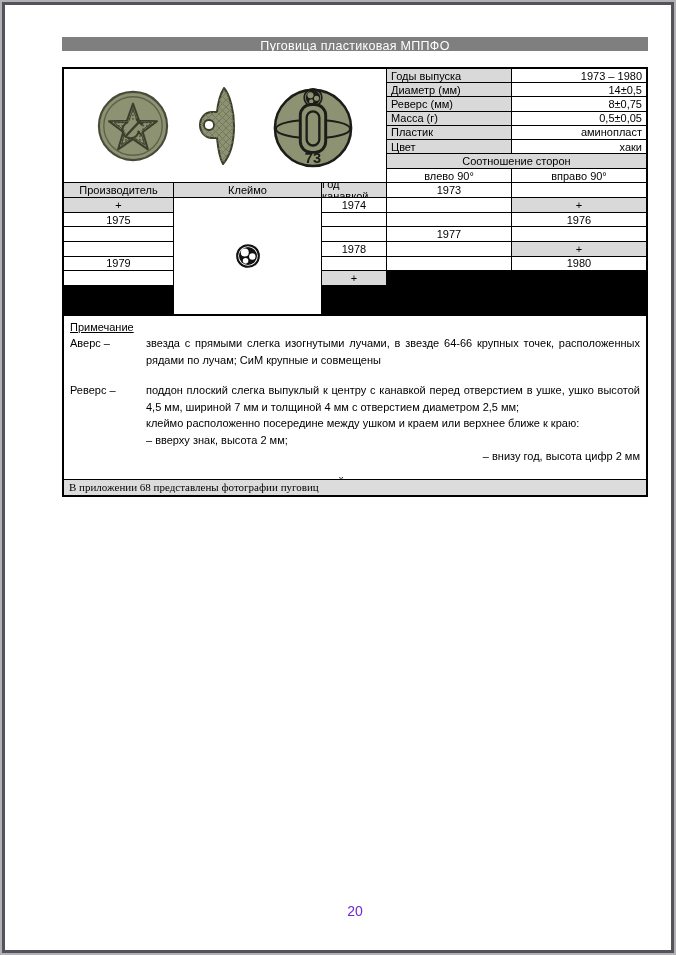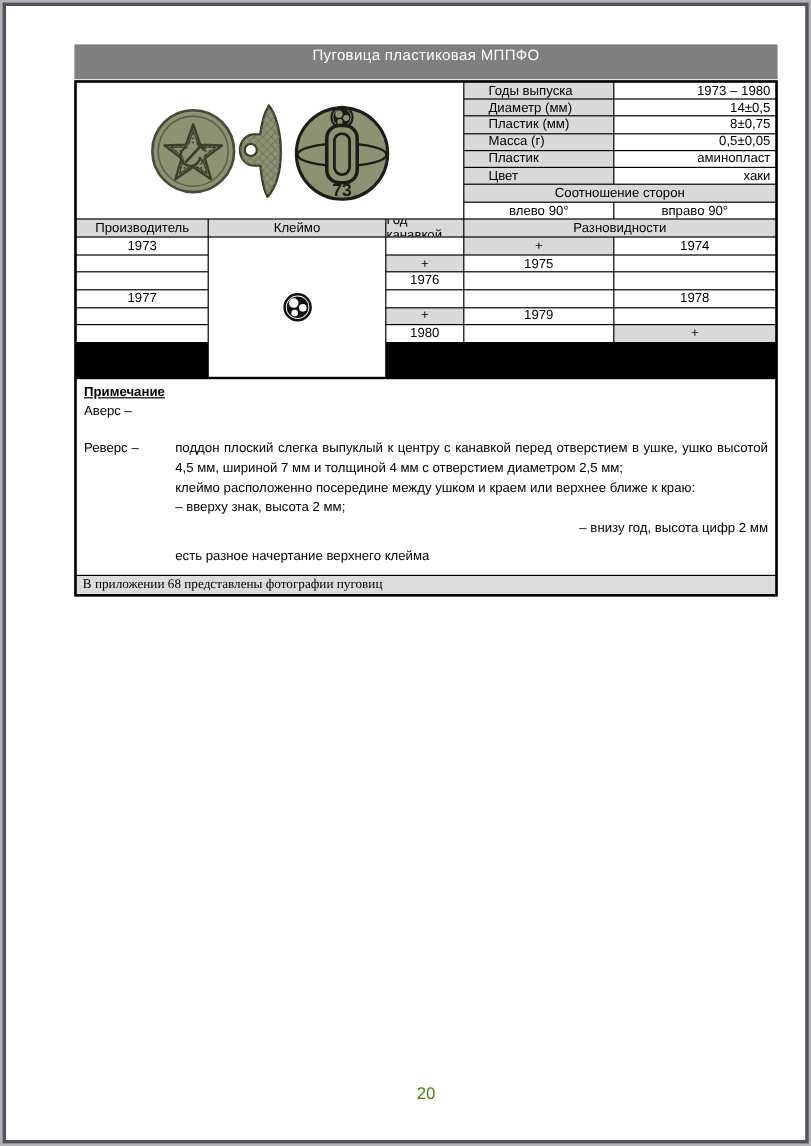--- a/index.html
+++ b/index.html
@@ -1,57 +1,57 @@
 <!DOCTYPE html>
 <html><head>
 <meta charset="utf-8">
 <style>
   html,body{margin:0;padding:0;}
   body{width:676px;height:955px;overflow:hidden;background:#b2b2b6;
        font-family:"Liberation Sans", sans-serif; color:#000;}
   .page{position:relative;margin:2px;width:666px;height:945px;
         border:3px solid #53535b;background:#fff;}
 
-  .title-bar{position:absolute;left:57px;top:32px;width:586px;height:29px;
+  .title-bar{position:absolute;left:57px;top:32px;width:586px;height:14px;
       background:#7f7f7f;color:#fff;font-size:12.5px;line-height:19px;
       text-align:center;letter-spacing:.3px;}
 
   .sheet{position:absolute;left:57px;top:62px;width:582px;
          border:2px solid #000;background:#000;}
 
   .grid{display:grid;grid-template-columns:109px 147px 64px 124px 134px;
         gap:1px;background:#000;}
   .secA{grid-template-rows:repeat(6,13.2px) 14px 13px;}
   .secB{margin-top:1px;grid-template-rows:14px repeat(8,13.6px);}
 
   .c{background:#fff;font-size:11px;display:flex;align-items:center;overflow:hidden;}
   .g{background:#d9d9d9;}
-  .lft{justify-content:flex-start;padding-left:20px;}
+  .lft{justify-content:flex-start;padding-left:4px;}
   .rgt{justify-content:flex-end;padding-right:4px;}
   .ctr{justify-content:center;}
 
   .img-cell{grid-column:1/4;grid-row:1/9;display:flex;align-items:center;
-            justify-content:center;gap:0;background:#fff;}
+            justify-content:center;gap:28px;background:#fff;}
   .producer-cell{grid-column:1;grid-row:2/10;line-height:16px;padding:0 2px;}
   .stamp-cell{grid-column:2;grid-row:2/10;}
 
   .secD{margin-top:2px;background:#fff;height:160px;padding:3px 6px 0 6px;
         font-size:11px;line-height:16.5px;overflow:hidden;}
-  .note-title{text-decoration:underline;font-weight:bold;}
+  .note-title{text-decoration:underline;}
   .note-row{display:flex;}
   .note-label{width:76px;flex:none;}
   .note-text{flex:1;text-align:justify;}
   .sp{margin-top:8px;}
   .sp2{margin-top:14px;}
 
   .secE{margin-top:1px;background:#dcdcdc;height:15px;line-height:15px;
         font-size:11px;padding-left:5px;font-family:Liberation Serif, serif;}
 
   .page-num{position:absolute;left:57px;top:898px;width:586px;text-align:center;
-            color:#4d7c0f;font-size:14px;}
+            color:#6d28d9;font-size:14px;}
   svg{display:block;}
 </style>
 </head>
 <body>
 
 <div class="page">
 
   <div class="title-bar">Пуговица пластиковая МППФО</div>
 
   <div class="sheet">
@@ -106,39 +106,38 @@
           <rect x="29" y="21" width="26" height="49" rx="11" fill="#8c9272" stroke="#1c1d18" stroke-width="3"></rect>
           <rect x="35.5" y="28" width="13" height="35" rx="6.5" fill="#8c9272" stroke="#1c1d18" stroke-width="2.4"></rect>
           <text x="42" y="81" text-anchor="middle" font-size="15" font-weight="bold" fill="#1c1d18" font-family="Liberation Sans, sans-serif">73</text>
         </svg>
       </div>
 
       <div class="c g lft">Годы выпуска</div>
       <div class="c rgt">1973 – 1980</div>
       <div class="c g lft">Диаметр (мм)</div>
       <div class="c rgt">14±0,5</div>
-      <div class="c g lft">Пластик (мм)</div>
+      <div class="c g lft">Реверс (мм)</div>
       <div class="c rgt">8±0,75</div>
       <div class="c g lft">Масса (г)</div>
       <div class="c rgt">0,5±0,05</div>
       <div class="c g lft">Пластик</div>
       <div class="c rgt">аминопласт</div>
       <div class="c g lft">Цвет</div>
       <div class="c rgt">хаки</div>
 
       <div class="c g ctr" style="grid-column:4/6">Соотношение сторон</div>
       <div class="c ctr">влево 90°</div>
       <div class="c ctr">вправо 90°</div>
     </div>
 
     <div class="grid secB">
       <div class="c g ctr">Производитель</div>
       <div class="c g ctr">Клеймо</div>
       <div class="c g ctr">Год канавкой</div>
-      <div class="c g ctr" style="grid-column:4/6">Разновидности</div>
 
 
       <div class="c ctr stamp-cell">
         <svg width="26" height="26" viewBox="0 0 30 30">
           <circle cx="15" cy="15" r="12.5" fill="none" stroke="#111" stroke-width="2.4"></circle>
           <circle cx="15" cy="15" r="10.4" fill="#111"></circle>
           <circle cx="11.3" cy="11" r="4.6" fill="#fff"></circle>
           <circle cx="20" cy="15.6" r="3.7" fill="#fff"></circle>
           <circle cx="12.2" cy="20.6" r="3.2" fill="#fff"></circle>
         </svg>
@@ -174,20 +173,21 @@
 
       <div class="c ctr">1980</div>
       <div class="c ctr"></div>
       <div class="c ctr plus g">+</div>
     </div>
 
     <div class="secD">
       <div class="note-title">Примечание</div>
       <div class="note-row">
         <div class="note-label">Аверс –</div>
+        <div class="note-text">звезда с прямыми слегка изогнутыми лучами, в звезде 64-66 крупных точек, расположенных рядами по лучам; СиМ крупные и совмещены</div>
       </div>
       <div class="note-row sp2">
         <div class="note-label">Реверс –</div>
         <div class="note-text">
           <div class="note-text">поддон плоский слегка выпуклый к центру с канавкой перед отверстием в ушке, ушко высотой 4,5 мм, шириной 7 мм и толщиной 4 мм с отверстием диаметром 2,5 мм;</div>
           <div style="text-align:left">клеймо расположенно посередине между ушком и краем или верхнее ближе к краю:</div>
           <div style="text-align:left">– вверху знак, высота 2 мм;</div>
           <div style="text-align:right">– внизу год,  высота цифр 2 мм</div>
           <div class="sp" style="text-align:left">есть разное начертание верхнего клейма</div>
         </div>

